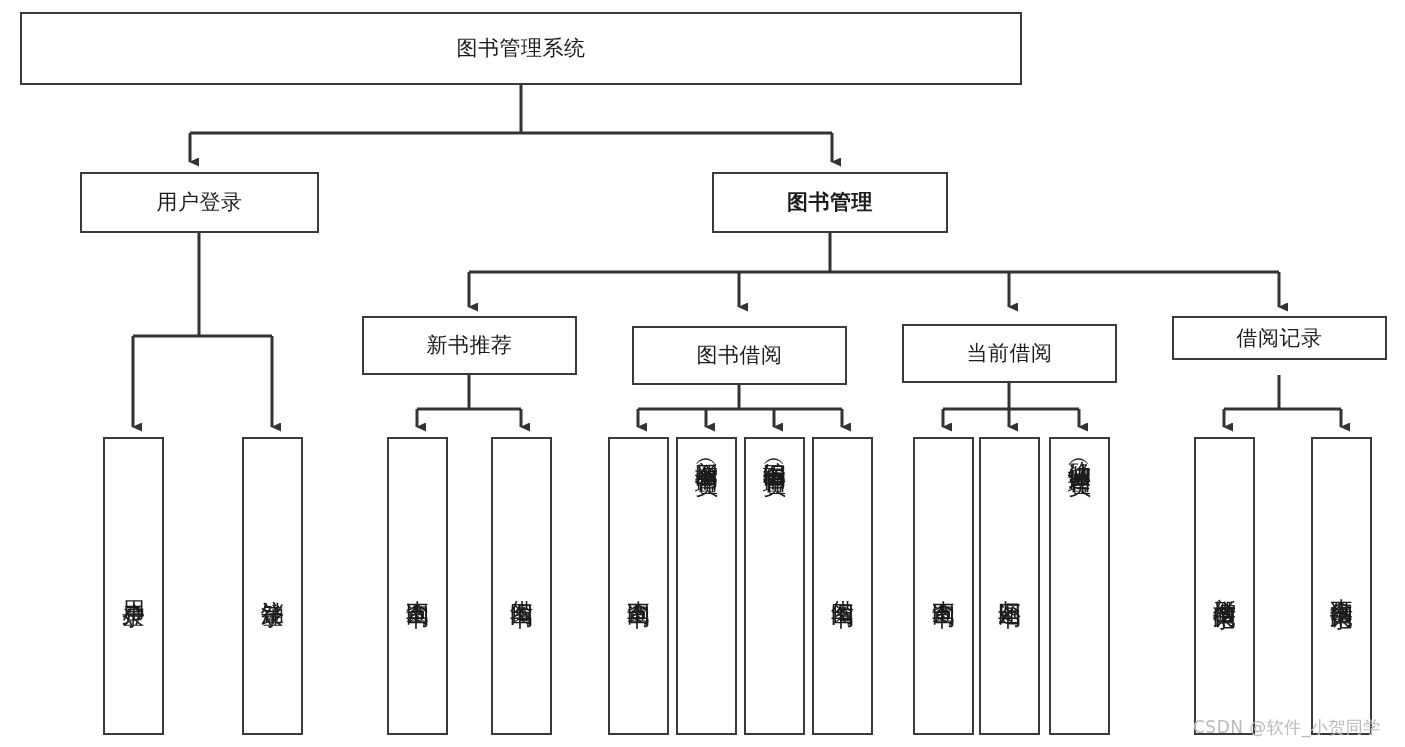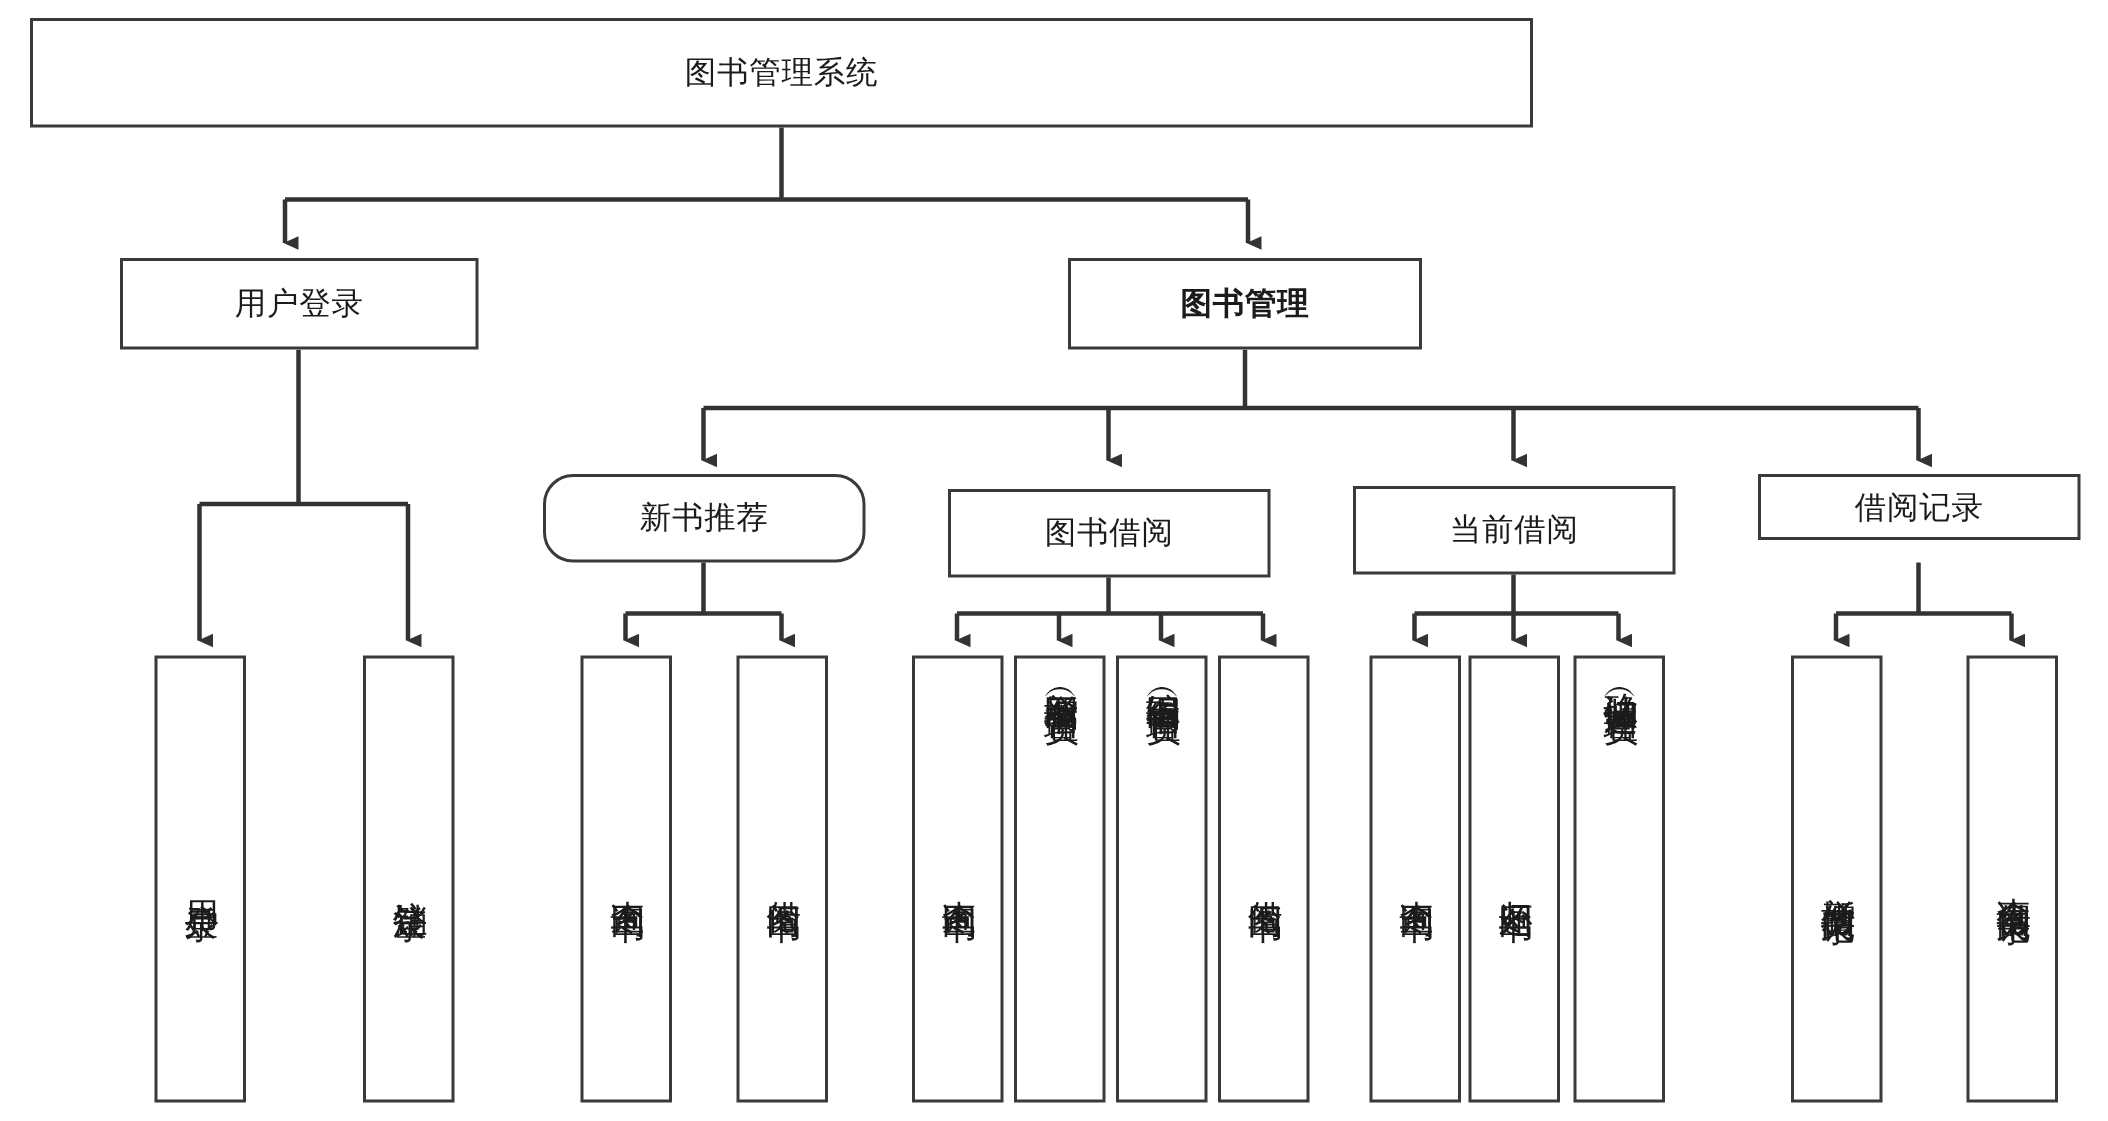--- a/index.html
+++ b/index.html
@@ -107,21 +107,21 @@
     <span class="lbl">图书管理系统</span>
   </div>
 
   <div class="node" style="left:80px;top:172px;width:239px;height:61px;">
     <span class="lbl">用户登录</span>
   </div>
   <div class="node" style="left:712px;top:172px;width:236px;height:61px;font-weight:bold;">
     <span class="lbl">图书管理</span>
   </div>
 
-  <div class="node" style="left:362px;top:316px;width:215px;height:59px;border-radius:20px;">
+  <div class="node" style="left:362px;top:316px;width:215px;height:59px;">
     <span class="lbl">新书推荐</span>
   </div>
   <div class="node" style="left:632px;top:326px;width:215px;height:59px;">
     <span class="lbl">图书借阅</span>
   </div>
   <div class="node" style="left:902px;top:324px;width:215px;height:59px;">
     <span class="lbl">当前借阅</span>
   </div>
   <div class="node" style="left:1172px;top:316px;width:215px;height:44px;">
     <span class="lbl">借阅记录</span>
@@ -164,14 +164,15 @@
     <span class="lbl">确认归还（管理员）</span>
   </div>
 
   <div class="node leaf" style="left:1194px;top:437px;width:61px;height:298px;">
     <span class="lbl">新增借阅记录</span>
   </div>
   <div class="node leaf" style="left:1311px;top:437px;width:61px;height:298px;">
     <span class="lbl">查询借阅记录</span>
   </div>
 
+  <div class="watermark" style="left:1193px;top:716px;">CSDN @软件_小贺同学</div>
 
 </div>
 
 </body></html>

